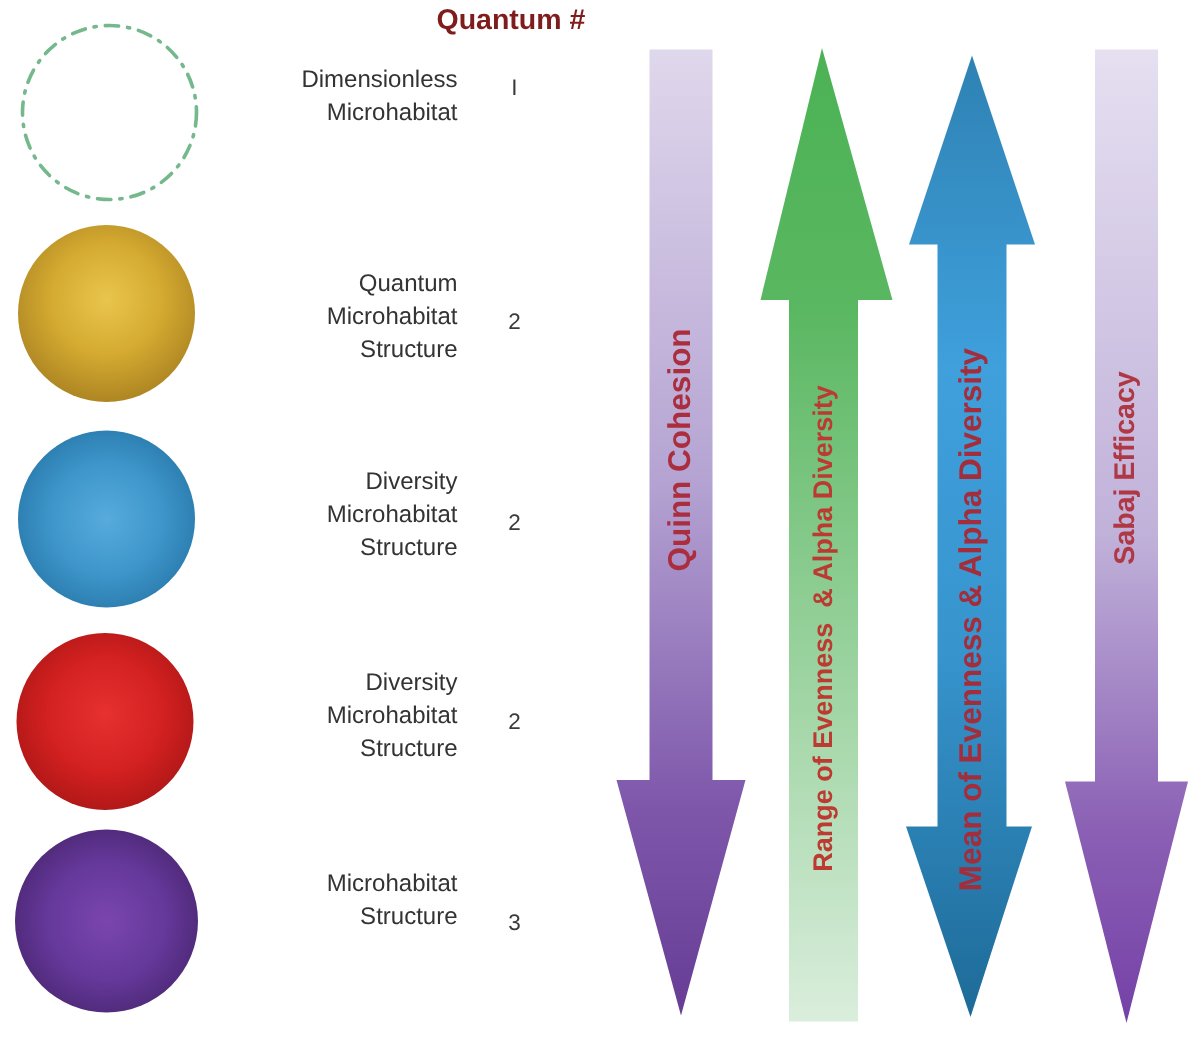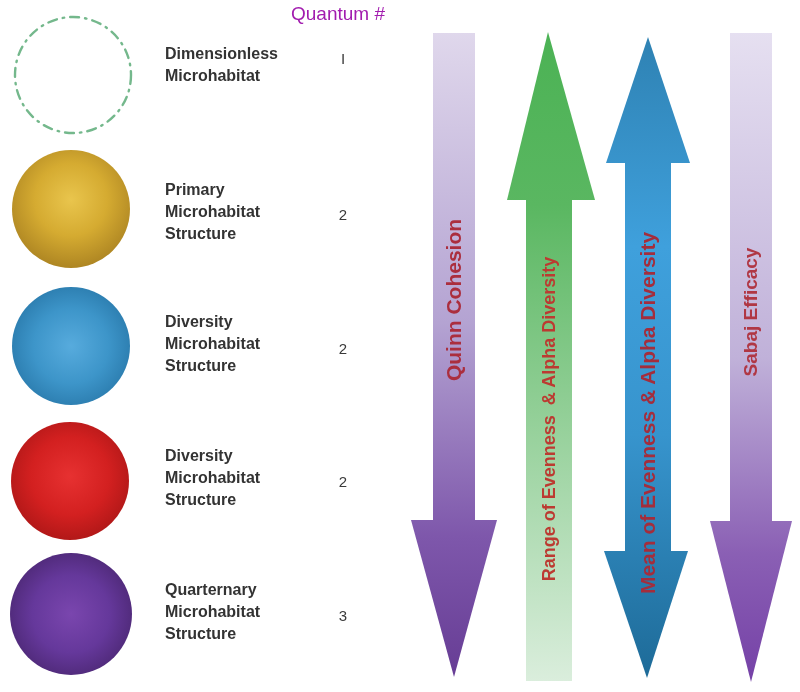--- a/index.html
+++ b/index.html
@@ -18,25 +18,25 @@
   }
   .sphere-red{
     background:radial-gradient(circle at 50% 46%, #e73131 0%, #d32020 45%, #a11414 88%, #8e1111 100%);
   }
   .sphere-purple{
     background:radial-gradient(circle at 50% 50%, #7a46ae 0%, #65389b 45%, #452369 88%, #3a1d58 100%);
   }
   
   .row-label{
     position:absolute;left:165px;width:140px;
-    font-size:16px;line-height:22px;font-weight:700;color:#333333;
+    font-size:16px;line-height:22px;font-weight:400;color:#333333;text-align:right;
   }
   .quantum-header{
     position:absolute;left:291px;top:3px;
-    font-size:19px;font-weight:normal;color:#a21caf;white-space:nowrap;
+    font-size:19px;font-weight:bold;color:#7f1d1d;white-space:nowrap;
   }
   .quantum-value{
     position:absolute;left:330px;width:26px;text-align:center;
     font-size:15px;color:#3a3a3a;
   }
   .arrow-label{
     position:absolute;white-space:pre;font-weight:bold;color:#b13138;
     transform:translate(-50%,-50%) rotate(-90deg);transform-origin:center;
   }
   .al-quinn{font-size:21px;color:#ab2e3e;}
@@ -53,21 +53,21 @@
     <circle cx="61" cy="61" r="58" fill="none" stroke="#74b88c" stroke-width="2.4" stroke-dasharray="9 6 1.5 6" stroke-linecap="round"></circle>
   </svg>
   <div class="row-label" style="top:43px;">
     <div>Dimensionless</div>
     <div>Microhabitat</div>
   </div>
   <div class="quantum-value" style="top:50px;">I</div>
 
   <div class="sphere sphere-gold" style="left:12px;top:150px;width:118px;height:118px;"></div>
   <div class="row-label" style="top:179px;">
-    <div>Primary</div>
+    <div>Quantum</div>
     <div>Microhabitat</div>
     <div>Structure</div>
   </div>
   <div class="quantum-value" style="top:206px;">2</div>
 
   <div class="sphere sphere-blue" style="left:12px;top:287px;width:118px;height:118px;"></div>
   <div class="row-label" style="top:311px;">
     <div>Diversity</div>
     <div>Microhabitat</div>
     <div>Structure</div>
@@ -77,21 +77,20 @@
   <div class="sphere sphere-red" style="left:11px;top:422px;width:118px;height:118px;"></div>
   <div class="row-label" style="top:445px;">
     <div>Diversity</div>
     <div>Microhabitat</div>
     <div>Structure</div>
   </div>
   <div class="quantum-value" style="top:473px;">2</div>
 
   <div class="sphere sphere-purple" style="left:10px;top:553px;width:122px;height:122px;"></div>
   <div class="row-label" style="top:579px;">
-    <div>Quarternary</div>
     <div>Microhabitat</div>
     <div>Structure</div>
   </div>
   <div class="quantum-value" style="top:607px;">3</div>
 
   <div class="quantum-header">Quantum #</div>
 
   <svg class="abs" style="left:408px;top:30px;" width="92" height="650">
     <defs>
       <linearGradient id="g-quinn" gradientUnits="userSpaceOnUse" x1="0" y1="0" x2="0" y2="650">

